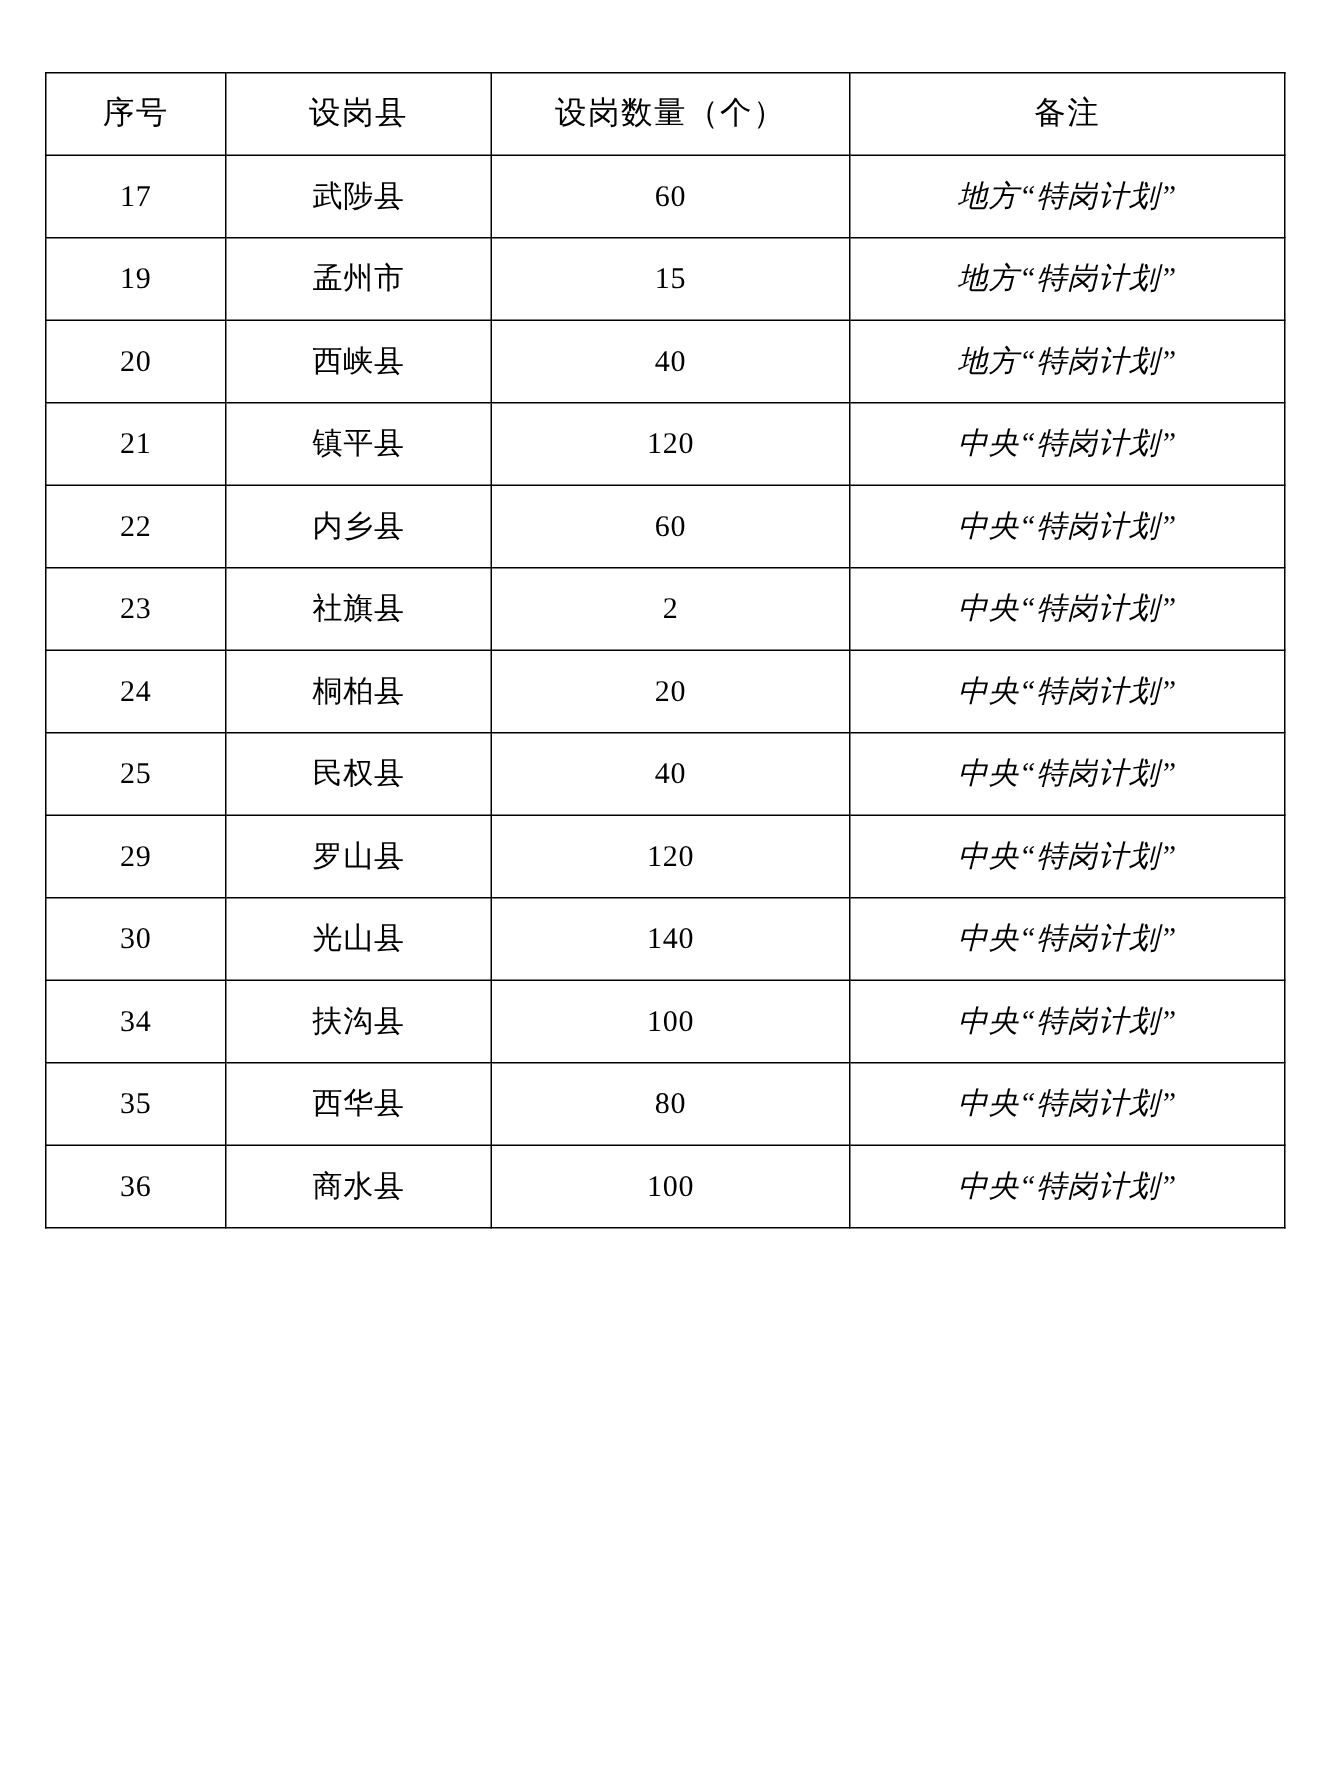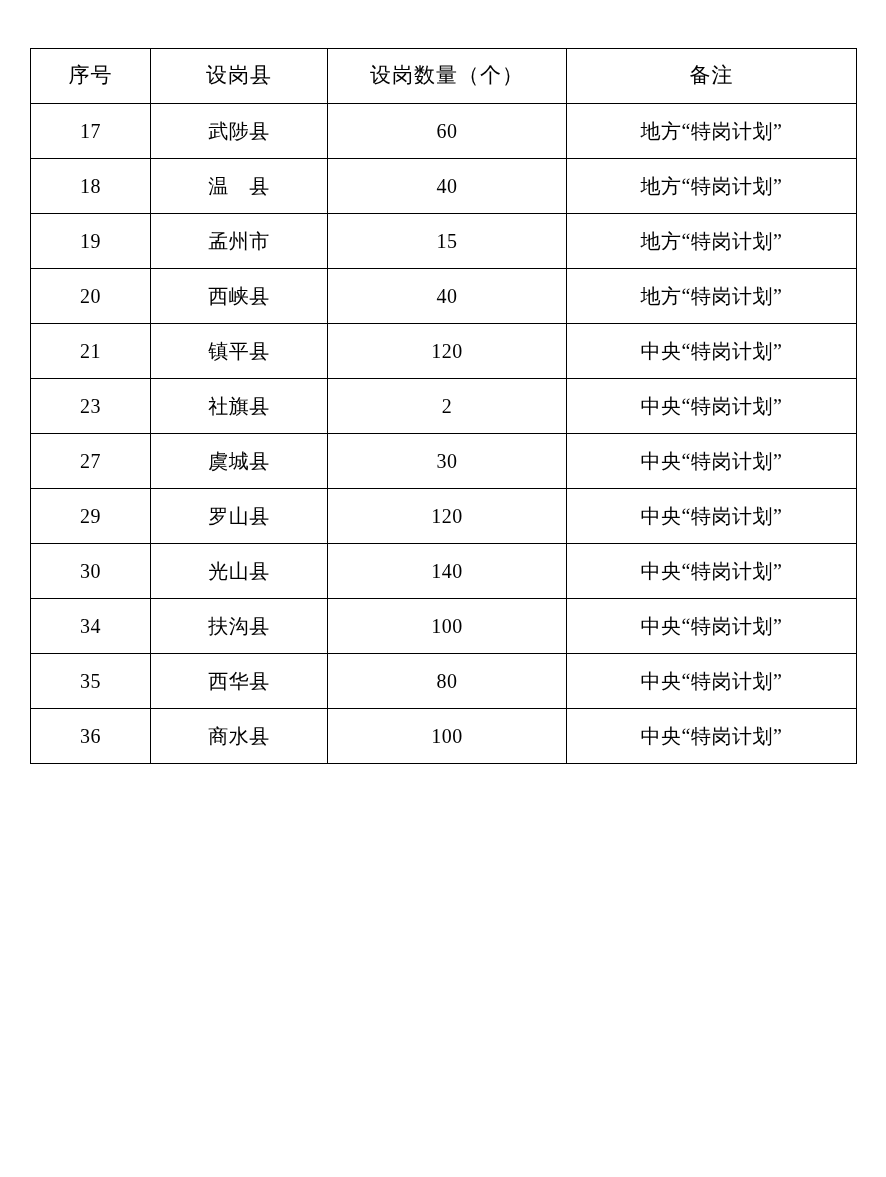--- a/index.html
+++ b/index.html
@@ -47,21 +47,21 @@
     letter-spacing: 0.5px;
   }
   col.c-idx { width: 120px; }
   col.c-county { width: 177px; }
   col.c-qty { width: 239px; }
   col.c-note { width: 290px; }
 
   td.idx { font-size: 20px; }
   td.county { font-size: 21px; letter-spacing: 1px; }
   td.qty { font-size: 20px; }
-  td.note { font-size: 20px; letter-spacing: 0.5px; }
+  td.note { font-size: 20px; letter-spacing: 0.5px; font-style: italic; }
 </style>
 </head>
 <body>
 
 <div class="page">
   <table class="post-table">
     <colgroup>
       <col class="c-idx">
       <col class="c-county">
       <col class="c-qty">
@@ -76,53 +76,59 @@
       </tr>
     </thead>
     <tbody id="table-body">
         <tr>
           <td class="idx">17</td>
           <td class="county">武陟县</td>
           <td class="qty">60</td>
           <td class="note">地方“特岗计划”</td>
         </tr>
         <tr>
-          <td class="idx">18</td>
-          <td class="county">温　县</td>
-          <td class="qty">40</td>
-          <td class="note">地方“特岗计划”</td>
-        </tr>
-        <tr>
           <td class="idx">19</td>
           <td class="county">孟州市</td>
           <td class="qty">15</td>
           <td class="note">地方“特岗计划”</td>
         </tr>
         <tr>
           <td class="idx">20</td>
           <td class="county">西峡县</td>
           <td class="qty">40</td>
           <td class="note">地方“特岗计划”</td>
         </tr>
         <tr>
           <td class="idx">21</td>
           <td class="county">镇平县</td>
           <td class="qty">120</td>
           <td class="note">中央“特岗计划”</td>
         </tr>
         <tr>
+          <td class="idx">22</td>
+          <td class="county">内乡县</td>
+          <td class="qty">60</td>
+          <td class="note">中央“特岗计划”</td>
+        </tr>
+        <tr>
           <td class="idx">23</td>
           <td class="county">社旗县</td>
           <td class="qty">2</td>
           <td class="note">中央“特岗计划”</td>
         </tr>
         <tr>
-          <td class="idx">27</td>
-          <td class="county">虞城县</td>
-          <td class="qty">30</td>
+          <td class="idx">24</td>
+          <td class="county">桐柏县</td>
+          <td class="qty">20</td>
+          <td class="note">中央“特岗计划”</td>
+        </tr>
+        <tr>
+          <td class="idx">25</td>
+          <td class="county">民权县</td>
+          <td class="qty">40</td>
           <td class="note">中央“特岗计划”</td>
         </tr>
         <tr>
           <td class="idx">29</td>
           <td class="county">罗山县</td>
           <td class="qty">120</td>
           <td class="note">中央“特岗计划”</td>
         </tr>
         <tr>
           <td class="idx">30</td>

